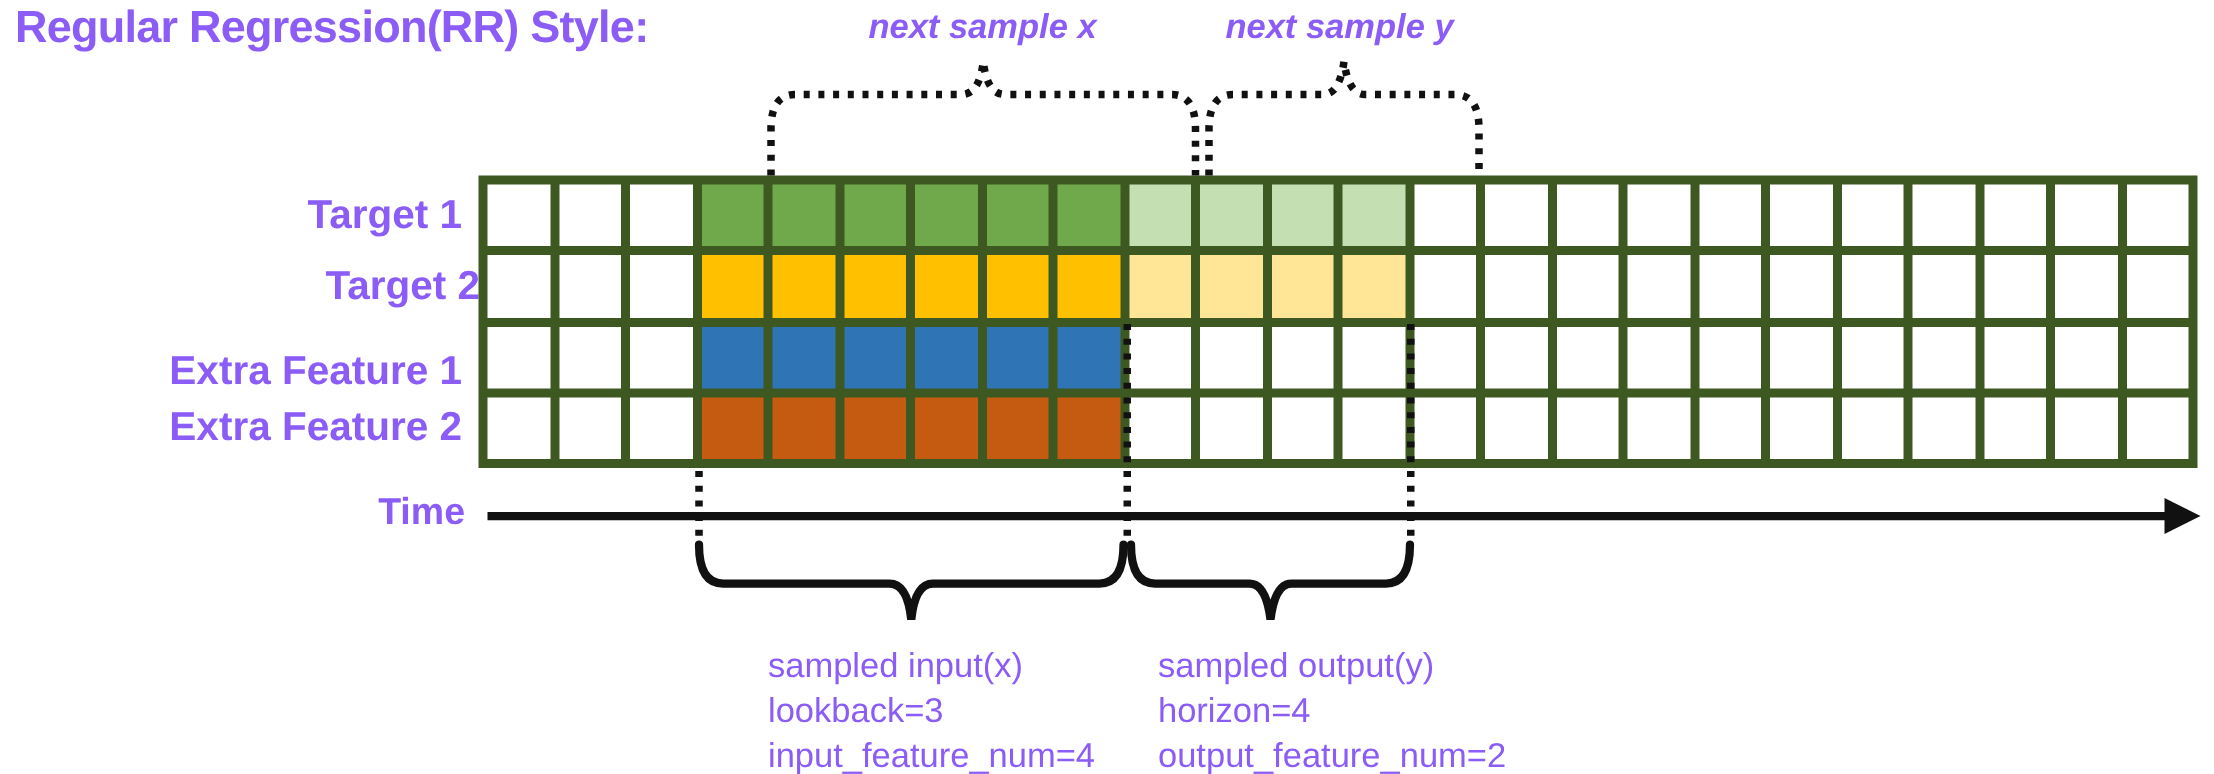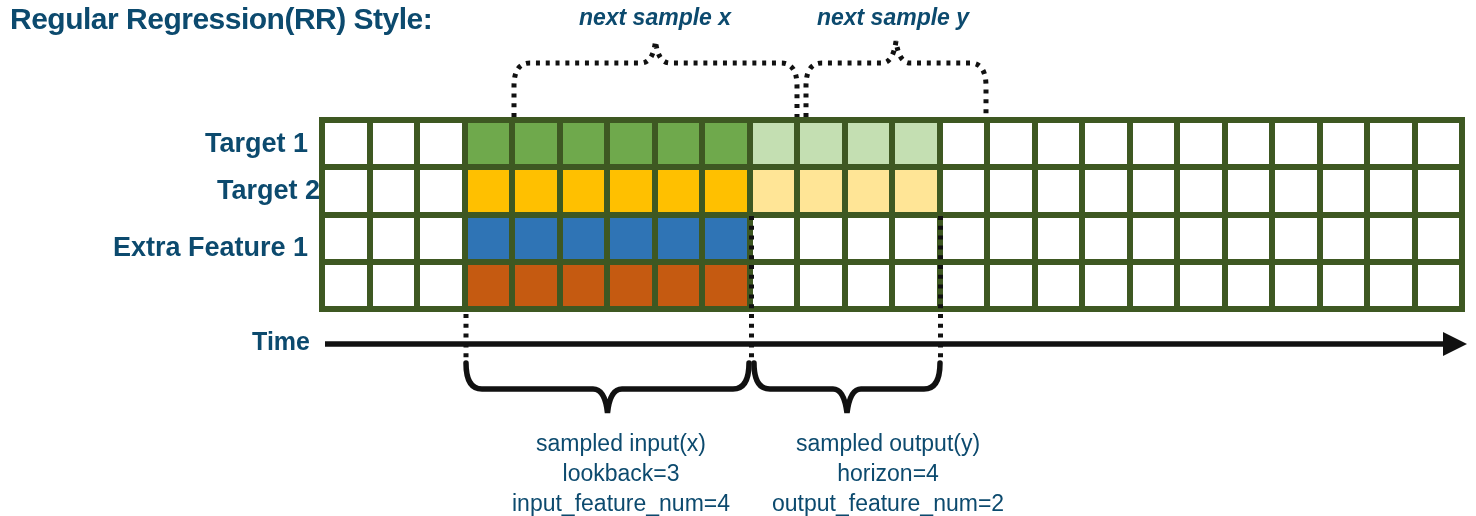--- a/index.html
+++ b/index.html
@@ -1,18 +1,18 @@
 <!DOCTYPE html>
 <html><head>
 <meta charset="utf-8">
 <style>
   html,body{margin:0;padding:0;background:#ffffff;}
   .canvas{
     position:relative;width:1476px;height:516px;background:#ffffff;
-    font-family:"Liberation Sans",sans-serif;color:#0c4a6e;overflow:hidden;
+    font-family:"Liberation Sans",sans-serif;color:#8b5cf6;overflow:hidden;
   }
   .figure-title{
     position:absolute;left:10px;top:2px;font-size:30px;font-weight:700;letter-spacing:-0.5px;
   }
   .top-label{
     position:absolute;top:4px;transform:translateX(-50%);
     font-size:23px;font-weight:700;font-style:italic;white-space:nowrap;
   }
   .top-label.x{left:655px;}
   .top-label.y{left:893px;}
@@ -34,35 +34,36 @@
   .time-label{
     position:absolute;left:0;top:327px;width:310px;text-align:right;
     font-size:25px;font-weight:700;
   }
   .overlay{position:absolute;left:0;top:0;pointer-events:none;}
   .anno-block{
     position:absolute;top:428px;font-size:23px;line-height:30px;white-space:nowrap;
   }
   .anno-block.input{left:512px;}
   .anno-block.output{left:772px;}
-  .anno-line{display:block;text-align:center;}
+  .anno-line{display:block;}
 </style>
 </head>
 <body>
 
 <div class="canvas">
 
   <div class="figure-title">Regular Regression(RR) Style:</div>
 
   <div class="top-label x">next sample x</div>
   <div class="top-label y">next sample y</div>
 
   <div class="row-label r0">Target 1</div>
   <div class="row-label r1">Target 2</div>
   <div class="row-label r2">Extra Feature 1</div>
+  <div class="row-label r3">Extra Feature 2</div>
 
   <div class="sample-grid" style="background: rgb(62, 88, 34);">
       <div class="cell"></div>
       <div class="cell"></div>
       <div class="cell"></div>
       <div class="cell" style="background: rgb(111, 169, 76);"></div>
       <div class="cell" style="background: rgb(111, 169, 76);"></div>
       <div class="cell" style="background: rgb(111, 169, 76);"></div>
       <div class="cell" style="background: rgb(111, 169, 76);"></div>
       <div class="cell" style="background: rgb(111, 169, 76);"></div>

